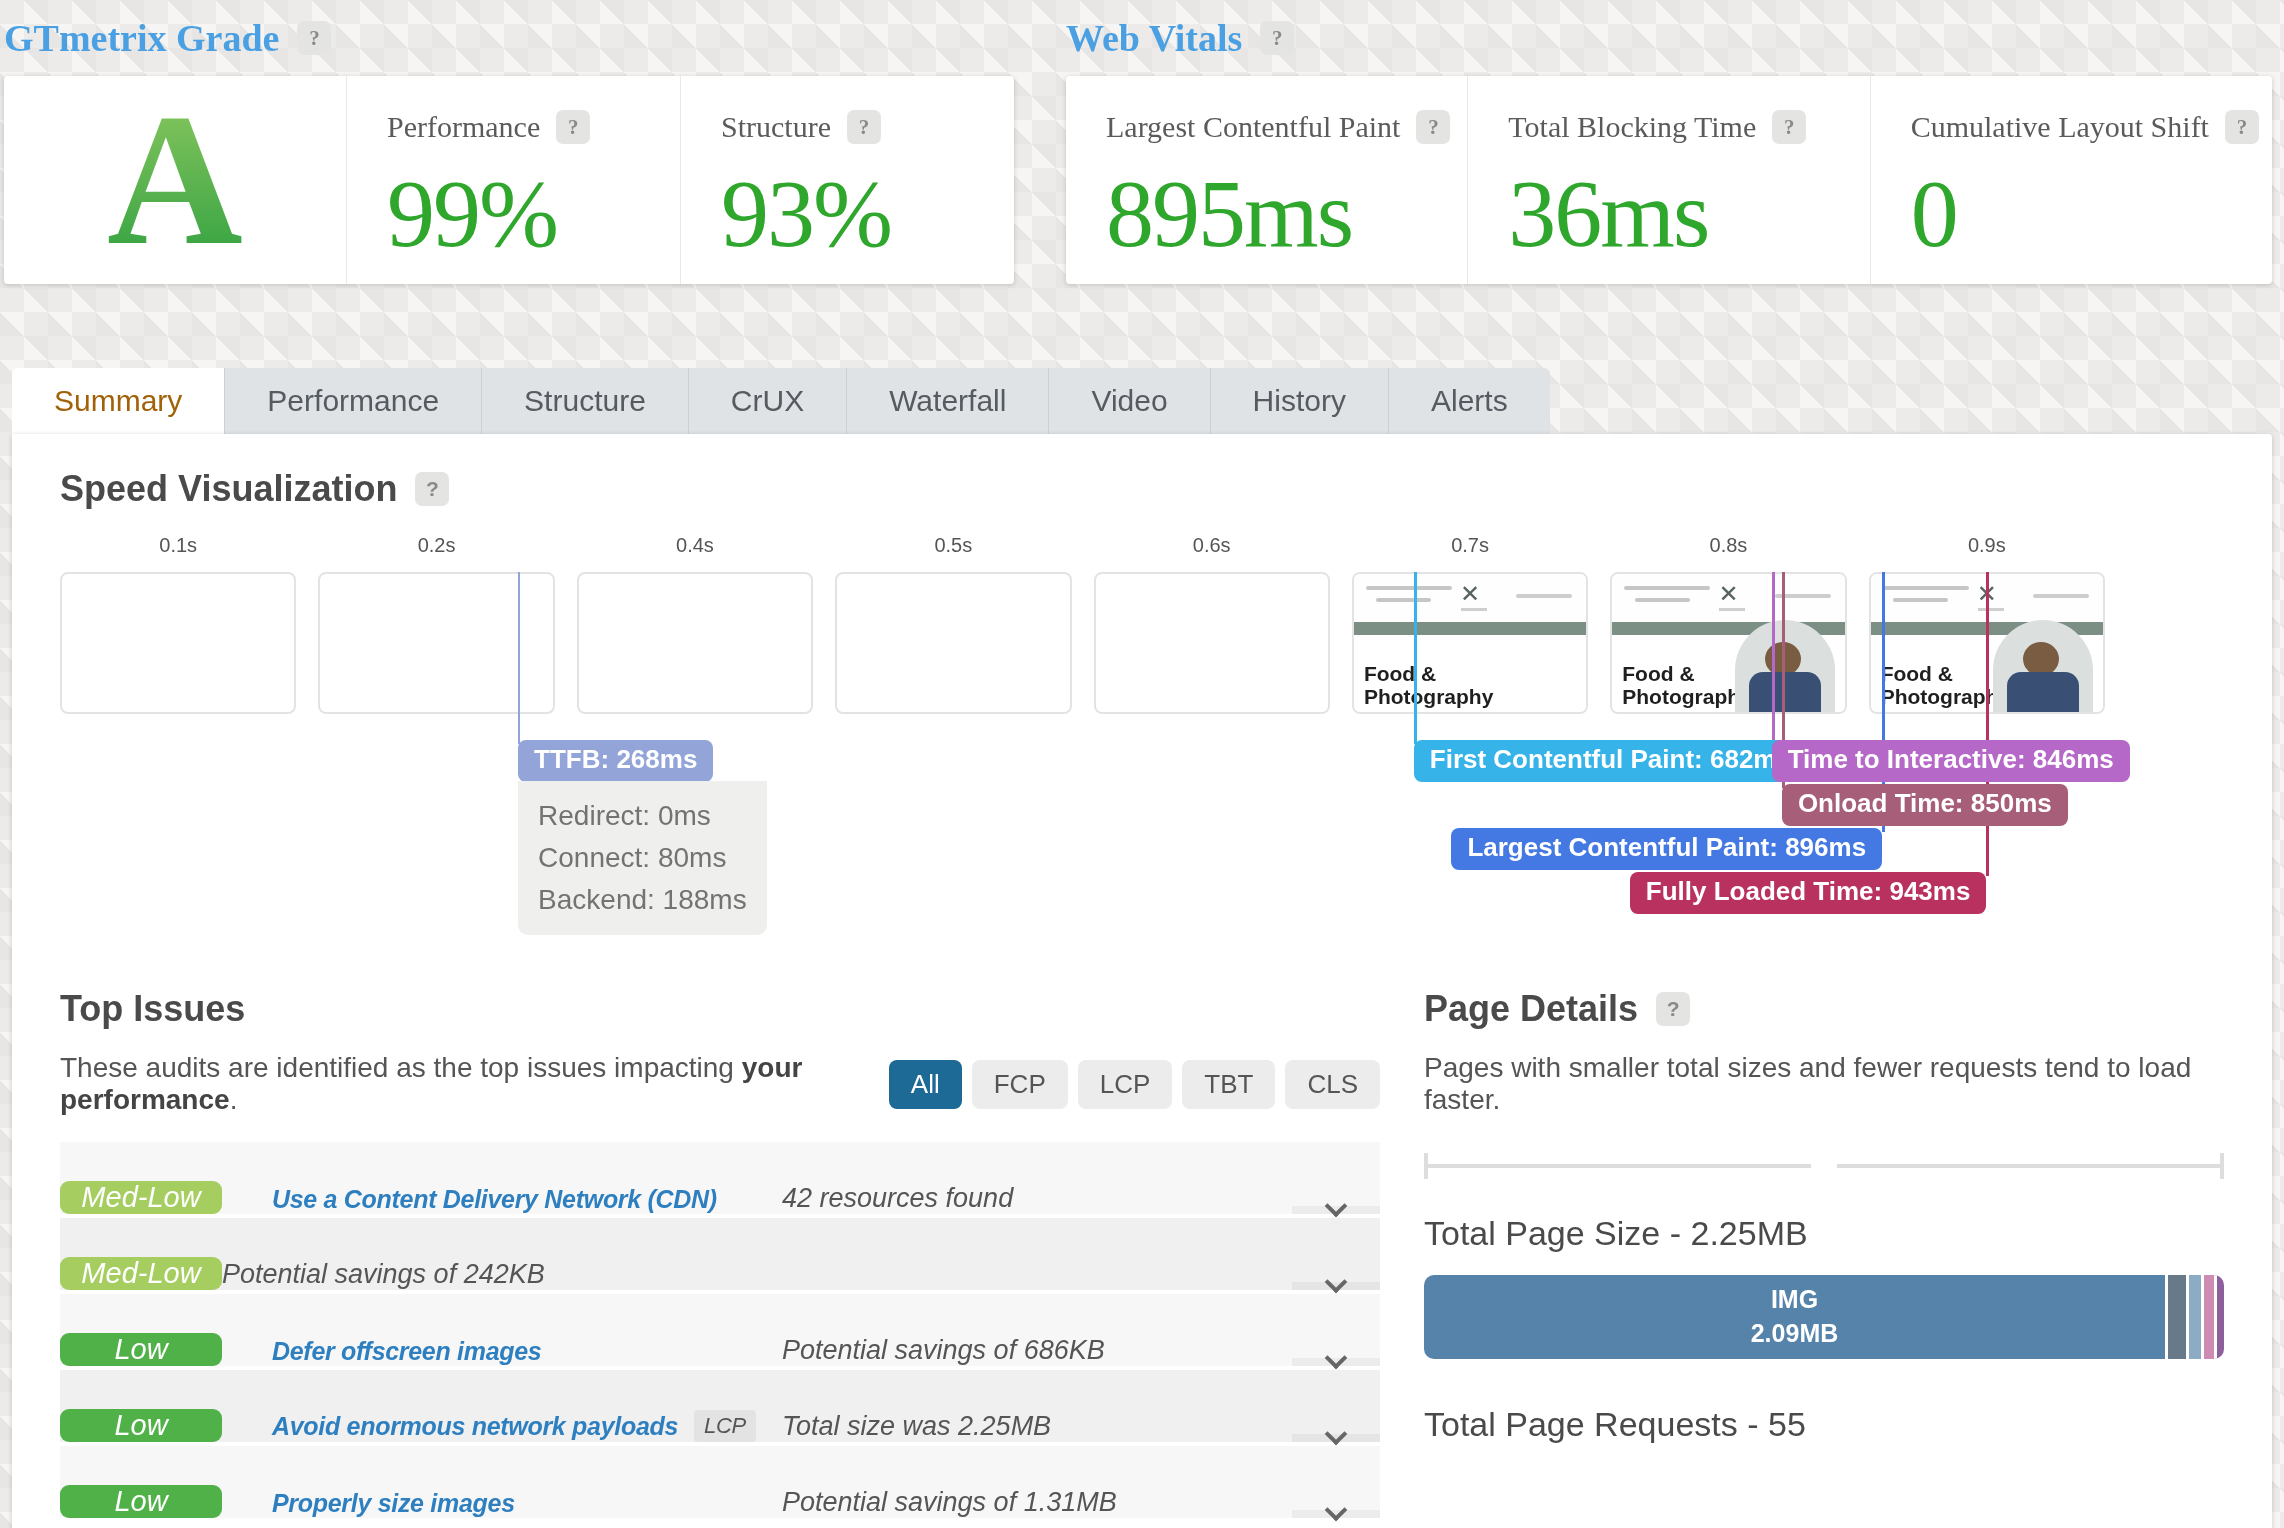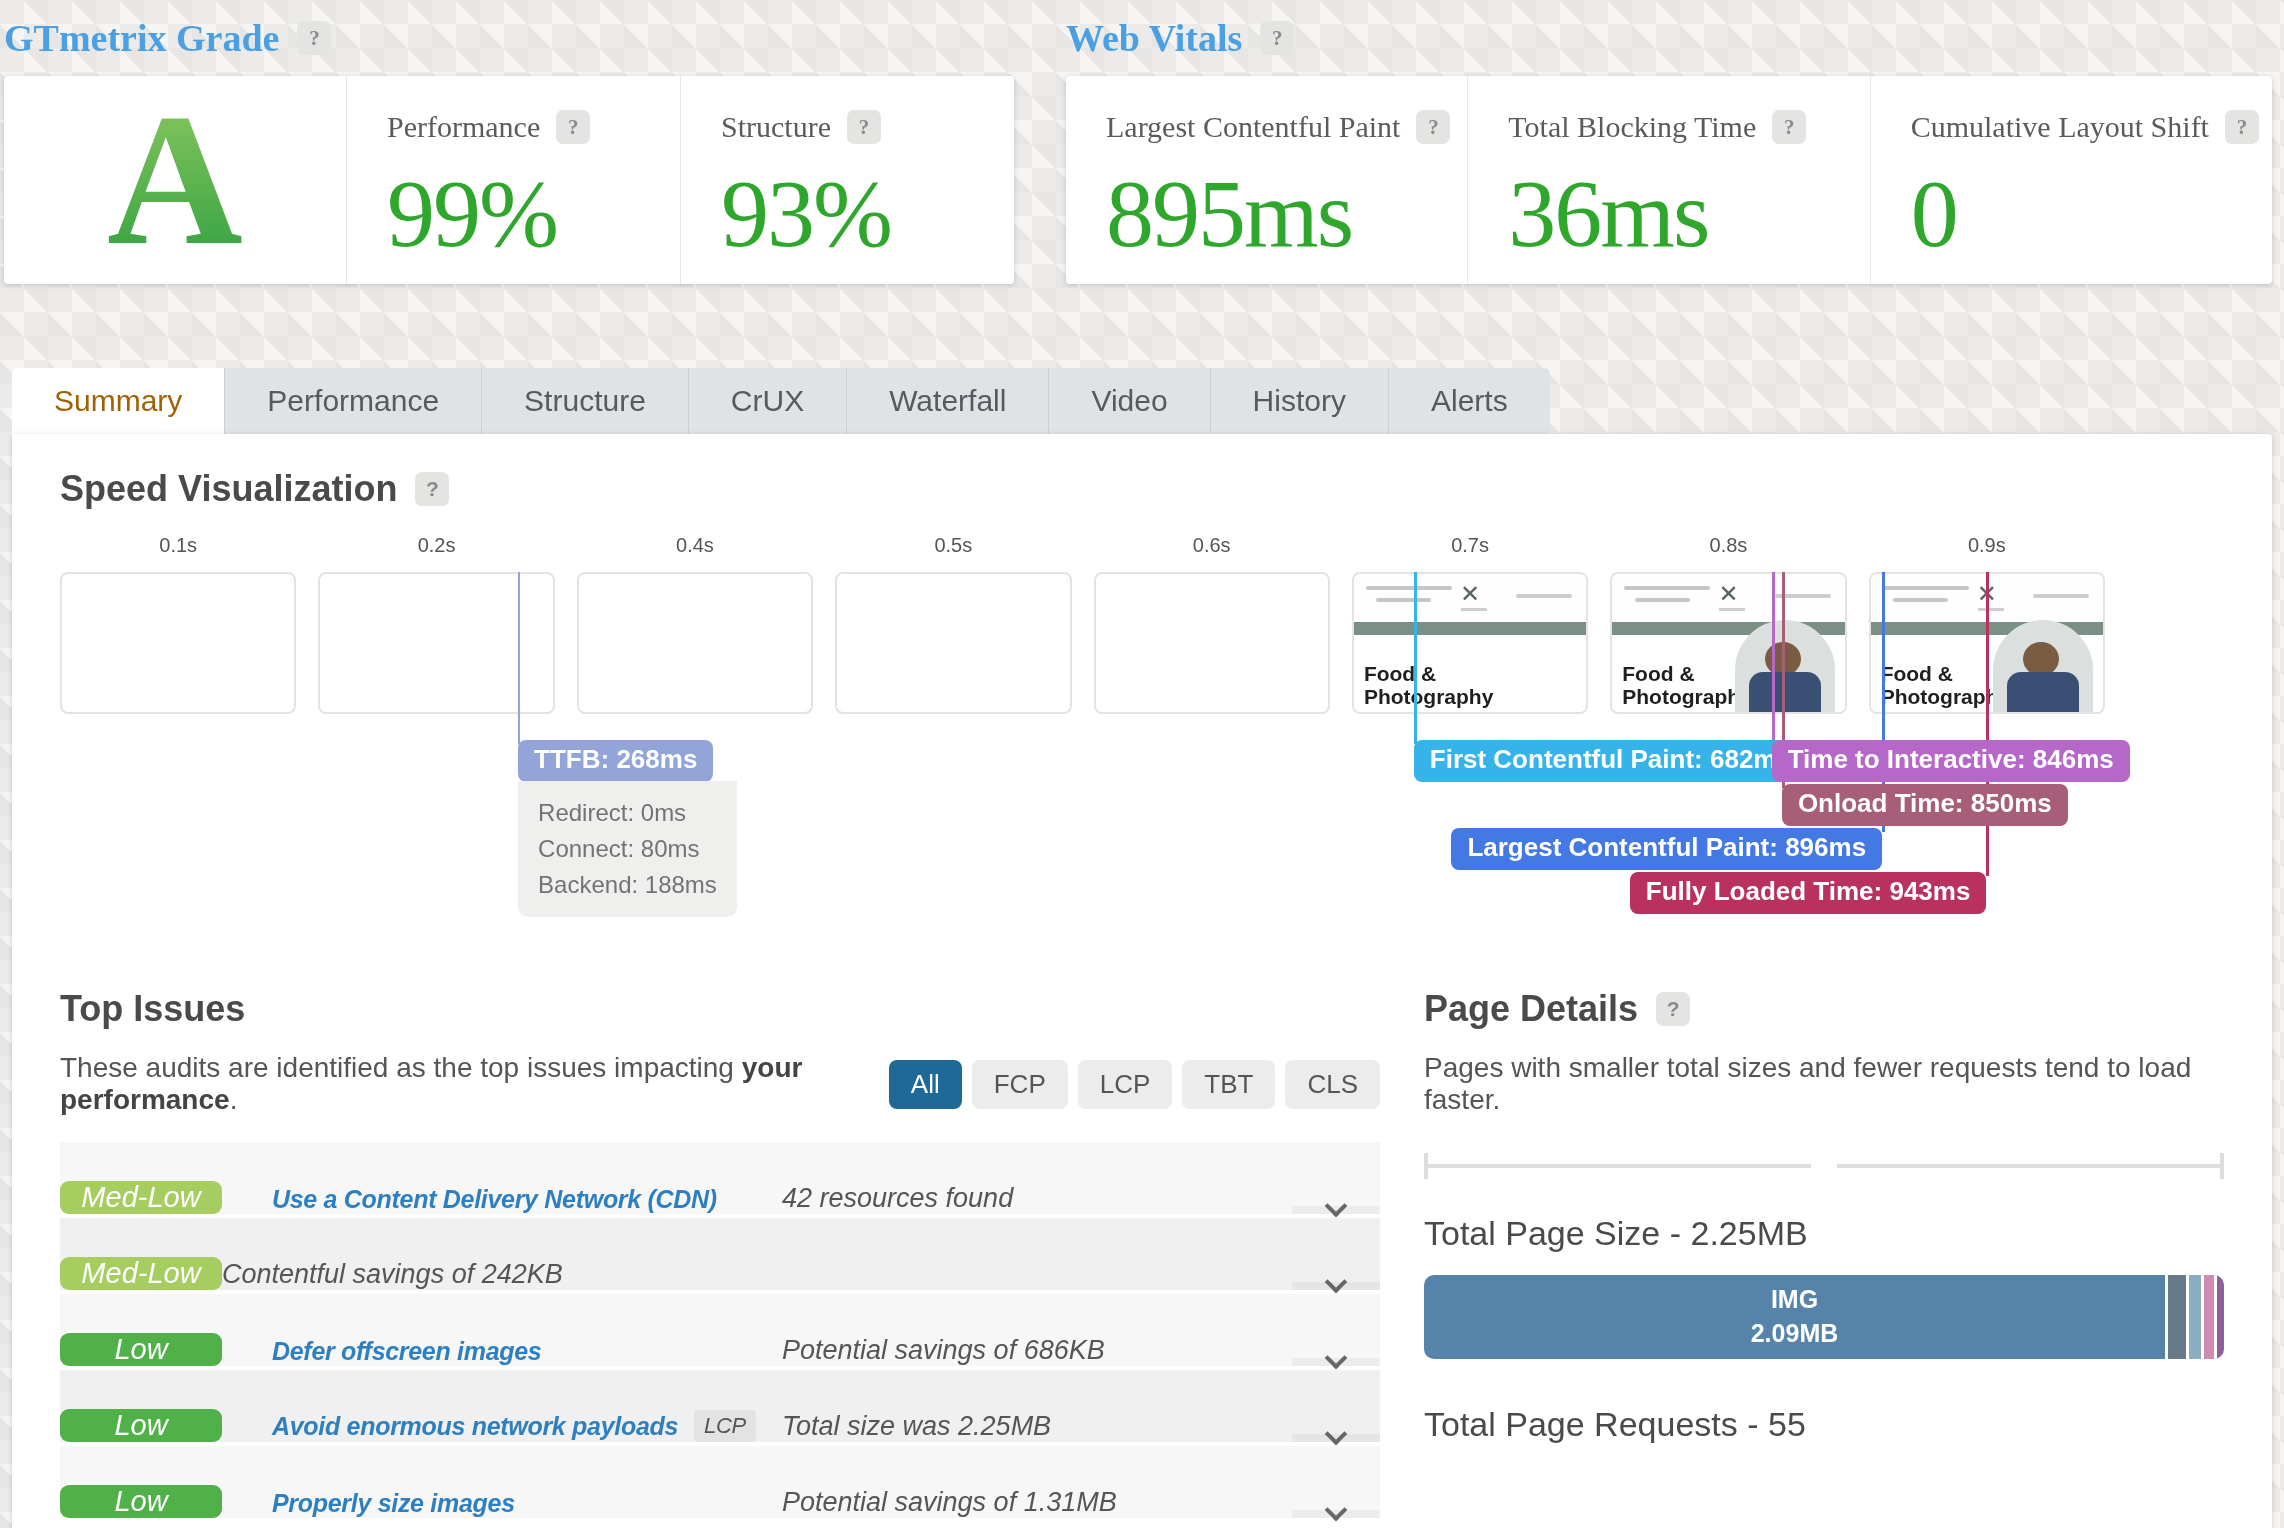--- a/index.html
+++ b/index.html
@@ -69,21 +69,21 @@
   .line-onload{ left:84.2%; height:216px; background:#a75f79; }
   .line-lcp   { left:89.1%; height:260px; background:#4478e2; }
   .line-fully { left:94.2%; height:304px; background:#b8315f; }
   .mbadge { position:absolute; font-size:26px; font-weight:700; color:#fff; padding:4px 16px 7px 16px; border-radius:8px; white-space:nowrap; }
   .b-ttfb   { left:22.4%; top:168px; background:#93a4d8; }
   .b-fcp    { left:66.2%; top:168px; background:#36b3e8; }
   .b-tti    { left:83.7%; top:168px; background:#b668c8; }
   .b-onload { left:84.2%; top:212px; background:#a75f79; }
   .b-lcp    { right:10.9%; top:256px; background:#4478e2; }
   .b-fully  { right:5.8%;  top:300px; background:#b8315f; }
-  .ttfb-details { position:absolute; left:22.4%; top:209px; background:#efefee; border-radius:0 0 10px 10px; padding:14px 20px; font-size:24px; color:#737373; line-height:1.5; white-space:nowrap; }
+  .ttfb-details { position:absolute; left:22.4%; top:209px; background:#efefee; border-radius:0 0 10px 10px; padding:14px 20px; font-size:28px; color:#737373; line-height:1.5; white-space:nowrap; }
 
   .cols { display:flex; gap:44px; margin-top:28px; }
   .col-left { flex:none; width:1320px; }
   .col-right { flex:1; }
 
   .ti-sub { display:flex; justify-content:space-between; align-items:center; margin-top:22px; }
   .ti-desc { font-size:28px; color:#555; }
   .ti-desc b { color:#444; }
   .filters { display:flex; gap:10px; }
   .filter { font-size:26px; color:#555; background:#ececec; border-radius:8px; padding:9px 22px; cursor:pointer; }
@@ -326,21 +326,21 @@
             <div class="issue-title">
                 <span>Use a Content Delivery Network (CDN)</span>
               </div>
             <div class="issue-desc">42 resources found</div>
             <div class="issue-exp">
                 <span class="chev"></span>
               </div>
           </div>
           <div class="issue">
             <div class="sev med-low">Med-Low</div>
-            <div class="issue-desc">Contentful savings of 242KB</div>
+            <div class="issue-desc">Potential savings of 242KB</div>
             <div class="issue-exp">
                 <span class="chev"></span>
               </div>
           </div>
           <div class="issue">
             <div class="sev low">Low</div>
             <div class="issue-title">
                 <span>Defer offscreen images</span>
               </div>
             <div class="issue-desc">Potential savings of 686KB</div>

